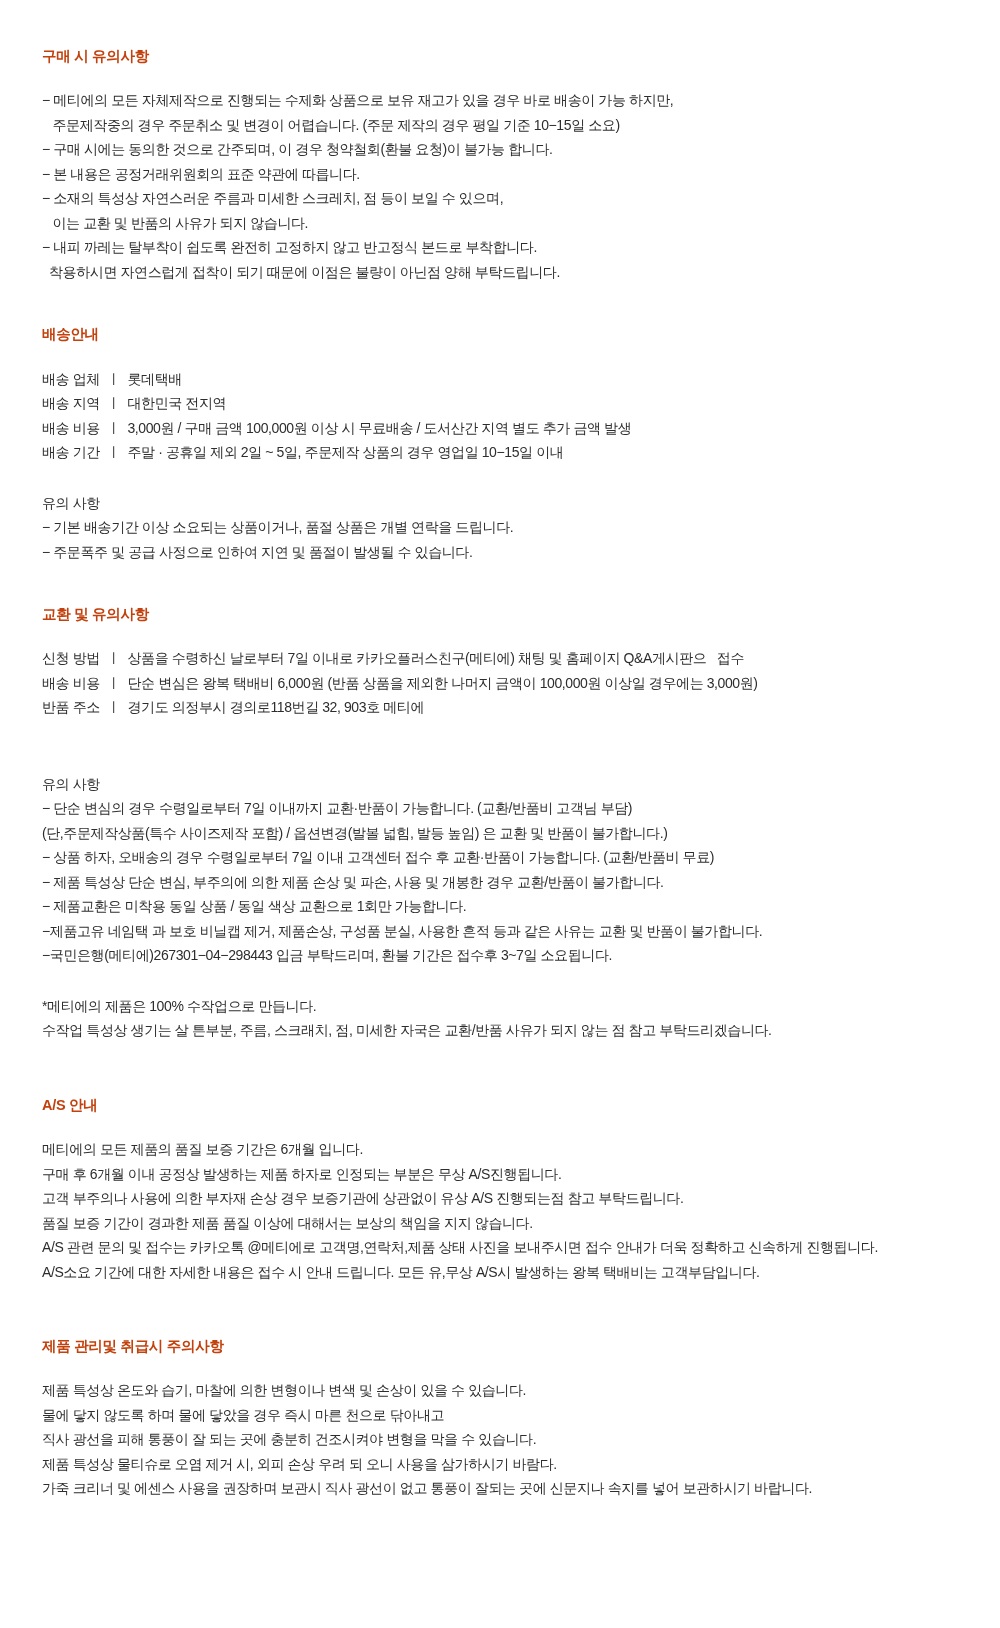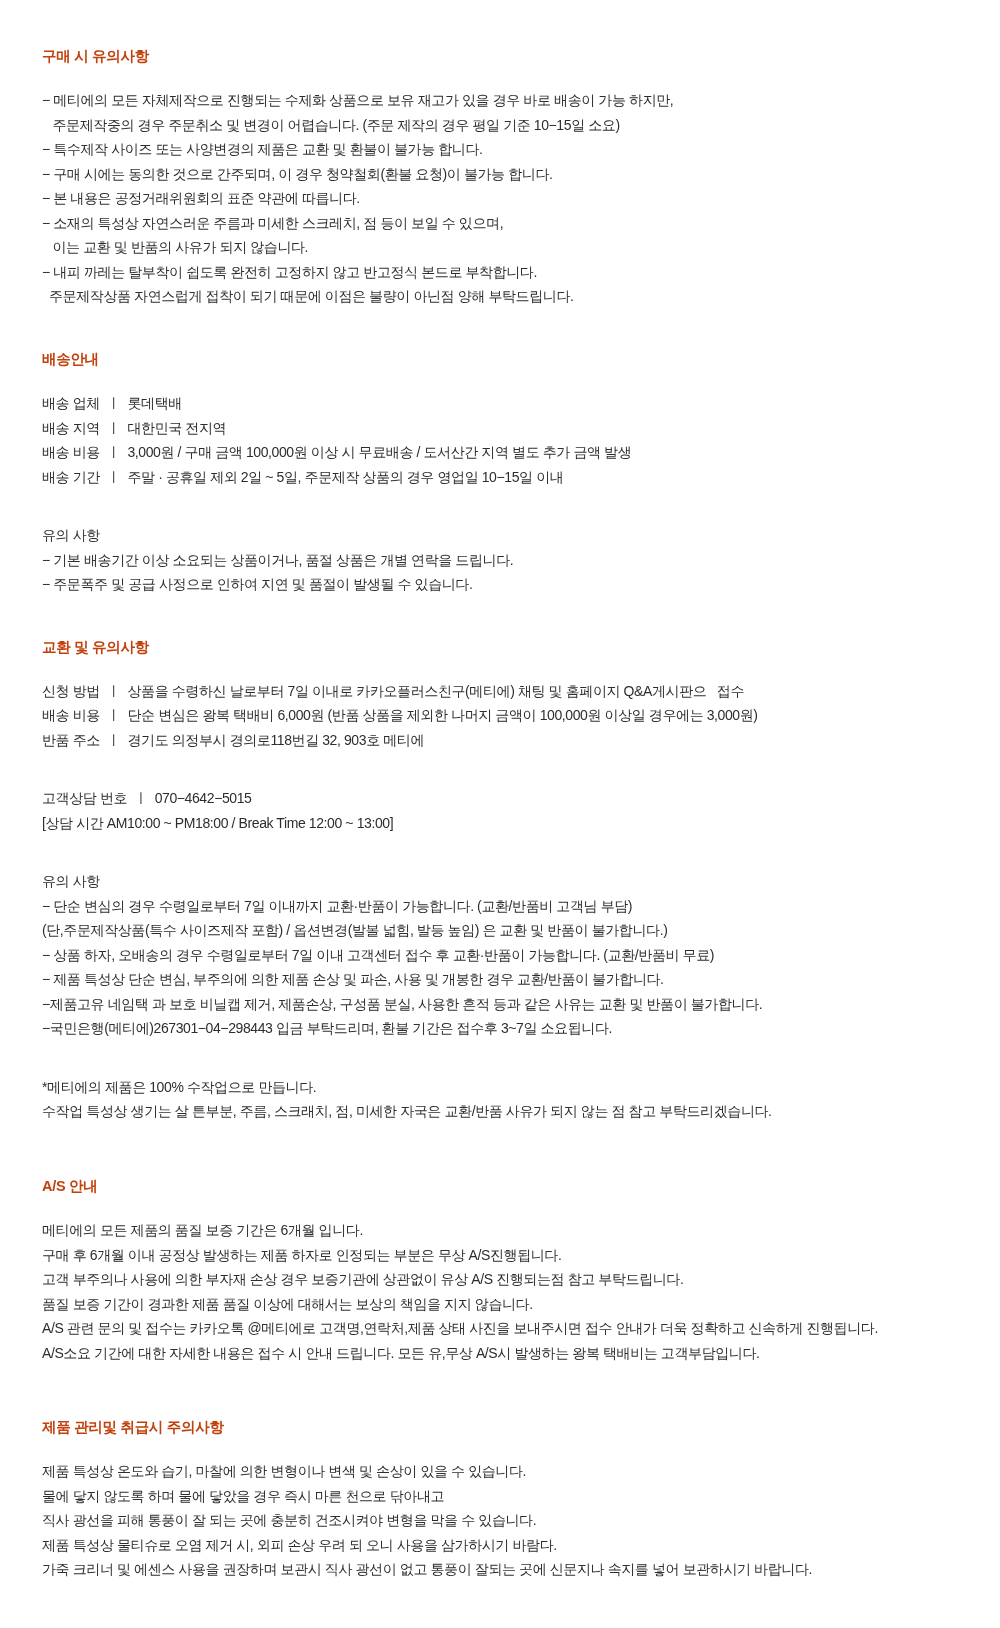--- a/index.html
+++ b/index.html
@@ -37,39 +37,38 @@
     font-size: 14px;
     line-height: 24.5px;
     letter-spacing: -0.4px;
     color: #2d2d2d;
     white-space: pre-wrap;
     margin: 0;
   }
   .blockgap-md { height: 26px; }
   .blockgap-lg { height: 40px; }
   .blockgap-xl { height: 52px; }
-  .sub-block { margin-top: 8px; }
+  .sub-block { margin-top: 0; }
 </style>
 </head>
 <body>
 
 <div class="page">
   <div id="sections-root">
       <div class="section">
         <h2 class="section-title">구매 시 유의사항</h2>
         <div class="sub-block">
           <p class="line">− 메티에의 모든 자체제작으로 진행되는 수제화 상품으로 보유 재고가 있을 경우 바로 배송이 가능 하지만,</p>
           <p class="line">   주문제작중의 경우 주문취소 및 변경이 어렵습니다. (주문 제작의 경우 평일 기준 10−15일 소요)</p>
-          <p class="line">− 특수제작 사이즈 또는 사양변경의 제품은 교환 및 환불이 불가능 합니다.</p>
           <p class="line">− 구매 시에는 동의한 것으로 간주되며, 이 경우 청약철회(환불 요청)이 불가능 합니다.</p>
           <p class="line">− 본 내용은 공정거래위원회의 표준 약관에 따릅니다.</p>
           <p class="line">− 소재의 특성상 자연스러운 주름과 미세한 스크레치, 점 등이 보일 수 있으며,</p>
           <p class="line">   이는 교환 및 반품의 사유가 되지 않습니다.</p>
           <p class="line">− 내피 까레는 탈부착이 쉽도록 완전히 고정하지 않고 반고정식 본드로 부착합니다.</p>
-          <p class="line">  주문제작상품 자연스럽게 접착이 되기 때문에 이점은 불량이 아닌점 양해 부탁드립니다.</p>
+          <p class="line">  착용하시면 자연스럽게 접착이 되기 때문에 이점은 불량이 아닌점 양해 부탁드립니다.</p>
         </div>
       </div>
       <div class="blockgap-lg"></div>
       <div class="section">
         <h2 class="section-title">배송안내</h2>
         <div class="sub-block">
           <p class="line">배송 업체  ㅣ  롯데택배</p>
           <p class="line">배송 지역  ㅣ  대한민국 전지역</p>
           <p class="line">배송 비용  ㅣ  3,000원 / 구매 금액 100,000원 이상 시 무료배송 / 도서산간 지역 별도 추가 금액 발생</p>
           <p class="line">배송 기간  ㅣ  주말 · 공휴일 제외 2일 ~ 5일, 주문제작 상품의 경우 영업일 10−15일 이내</p>
@@ -83,31 +82,28 @@
       </div>
       <div class="blockgap-lg"></div>
       <div class="section">
         <h2 class="section-title">교환 및 유의사항</h2>
         <div class="sub-block">
           <p class="line">신청 방법  ㅣ  상품을 수령하신 날로부터 7일 이내로 카카오플러스친구(메티에) 채팅 및 홈페이지 Q&amp;A게시판으   접수</p>
           <p class="line">배송 비용  ㅣ  단순 변심은 왕복 택배비 6,000원 (반품 상품을 제외한 나머지 금액이 100,000원 이상일 경우에는 3,000원)</p>
           <p class="line">반품 주소  ㅣ  경기도 의정부시 경의로118번길 32, 903호 메티에</p>
         </div>
         <div class="blockgap-md"></div>
-        <div class="sub-block">
-          <p class="line">고객상담 번호  ㅣ  070−4642−5015</p>
-          <p class="line">[상담 시간 AM10:00 ~ PM18:00 / Break Time 12:00 ~ 13:00]</p>
-        </div>
         <div class="blockgap-md"></div>
         <div class="sub-block">
           <p class="line">유의 사항</p>
           <p class="line">− 단순 변심의 경우 수령일로부터 7일 이내까지 교환·반품이 가능합니다. (교환/반품비 고객님 부담)</p>
           <p class="line">(단,주문제작상품(특수 사이즈제작 포함) / 옵션변경(발볼 넓힘, 발등 높임) 은 교환 및 반품이 불가합니다.)</p>
           <p class="line">− 상품 하자, 오배송의 경우 수령일로부터 7일 이내 고객센터 접수 후 교환·반품이 가능합니다. (교환/반품비 무료)</p>
           <p class="line">− 제품 특성상 단순 변심, 부주의에 의한 제품 손상 및 파손, 사용 및 개봉한 경우 교환/반품이 불가합니다.</p>
+          <p class="line">− 제품교환은 미착용 동일 상품 / 동일 색상 교환으로 1회만 가능합니다.</p>
           <p class="line">−제품고유 네임택 과 보호 비닐캡 제거, 제품손상, 구성품 분실, 사용한 흔적 등과 같은 사유는 교환 및 반품이 불가합니다.</p>
           <p class="line">−국민은행(메티에)267301−04−298443 입금 부탁드리며, 환불 기간은 접수후 3~7일 소요됩니다.</p>
         </div>
         <div class="blockgap-md"></div>
         <div class="sub-block">
           <p class="line">*메티에의 제품은 100% 수작업으로 만듭니다.</p>
           <p class="line">수작업 특성상 생기는 살 튼부분, 주름, 스크래치, 점, 미세한 자국은 교환/반품 사유가 되지 않는 점 참고 부탁드리겠습니다.</p>
         </div>
       </div>
       <div class="blockgap-xl"></div>

